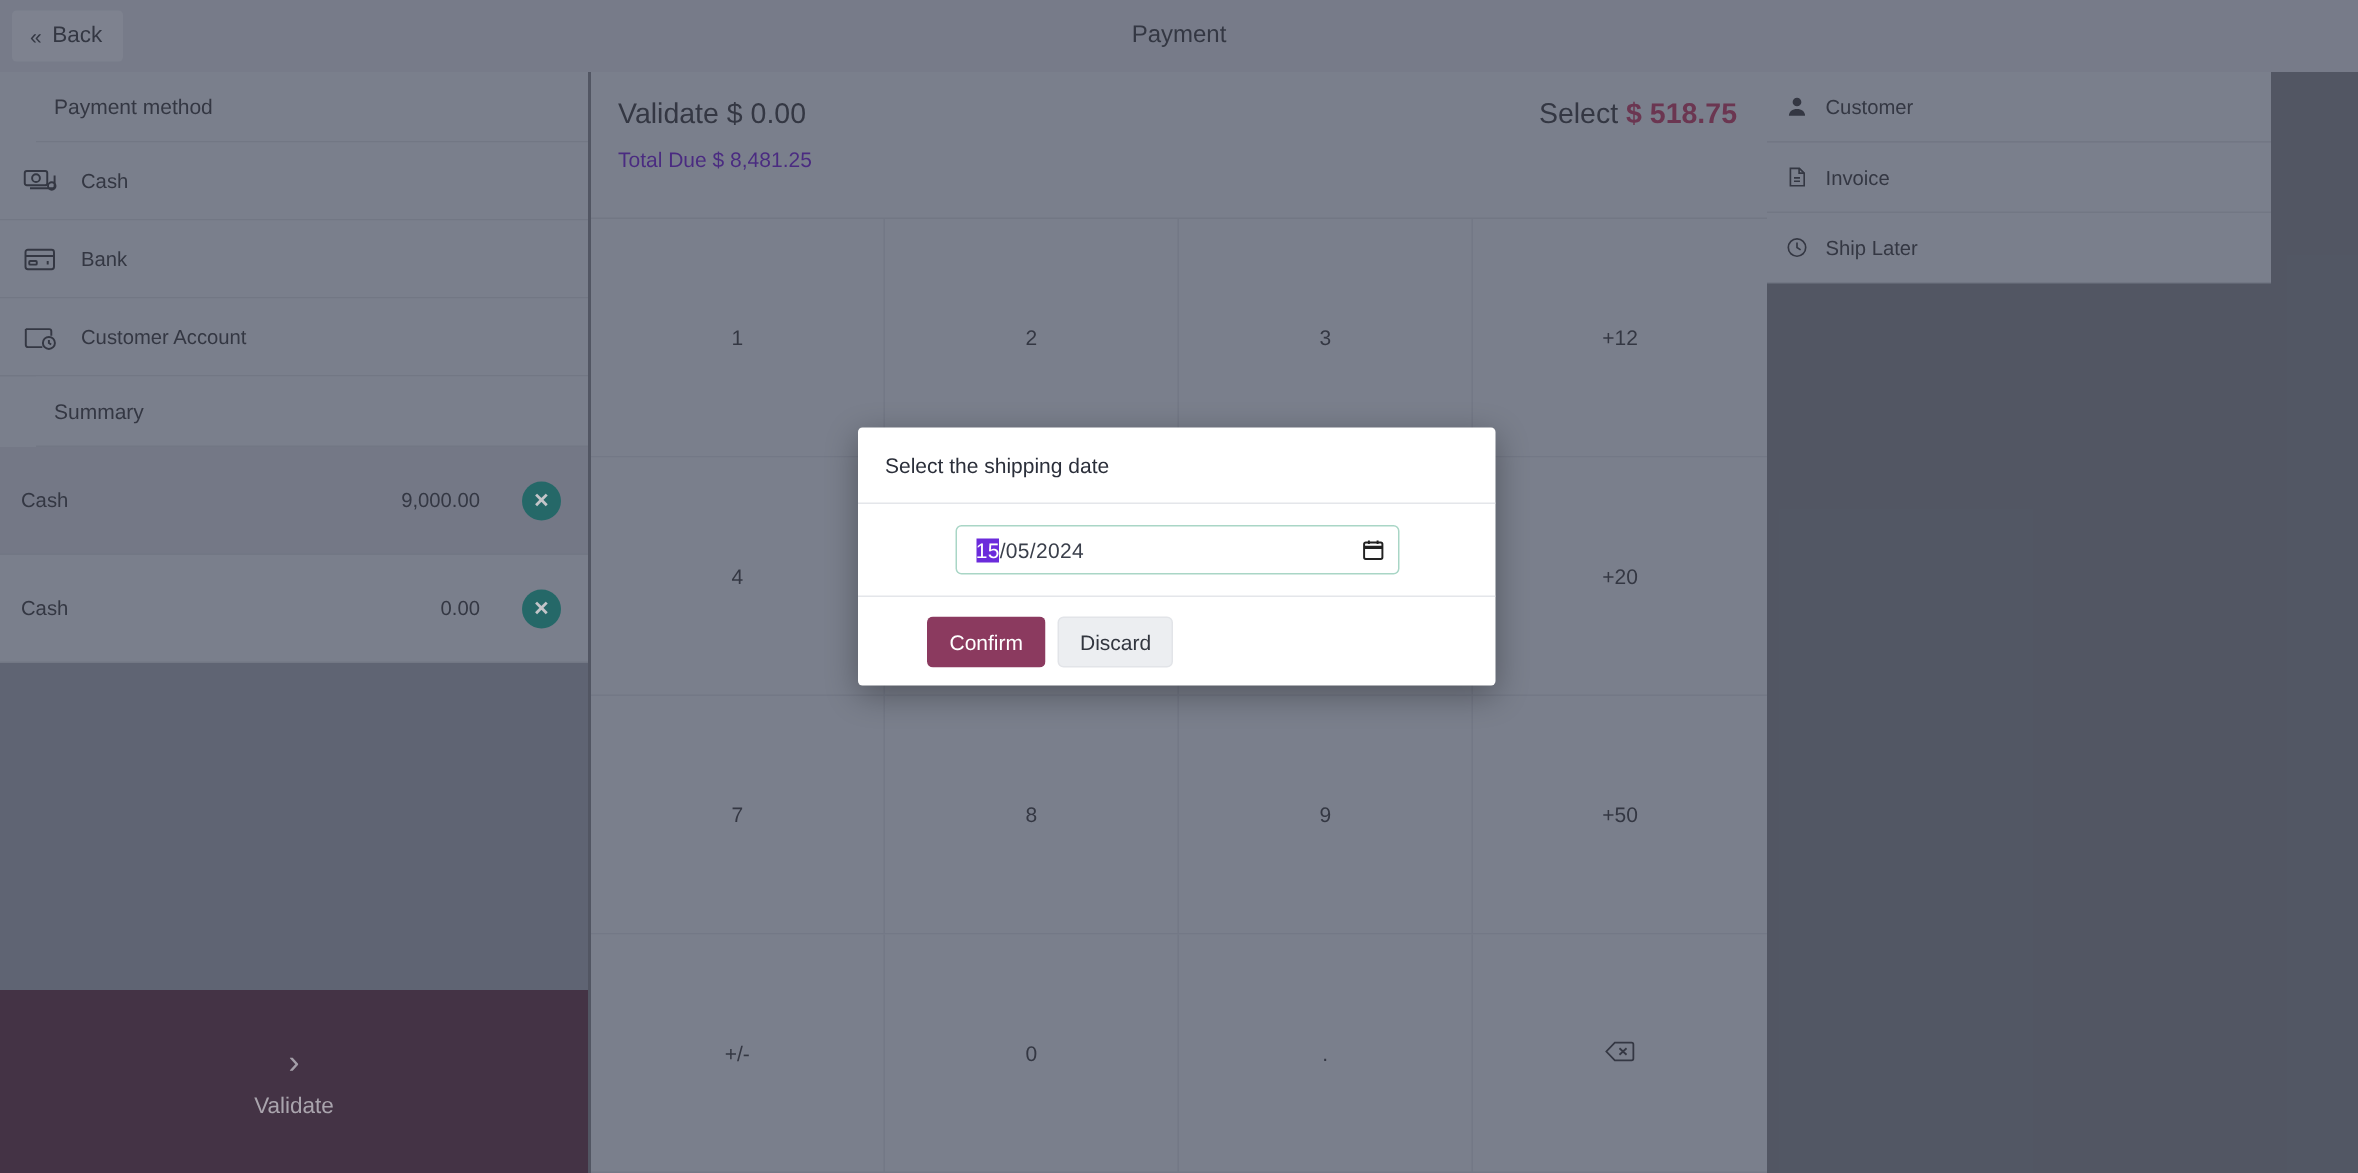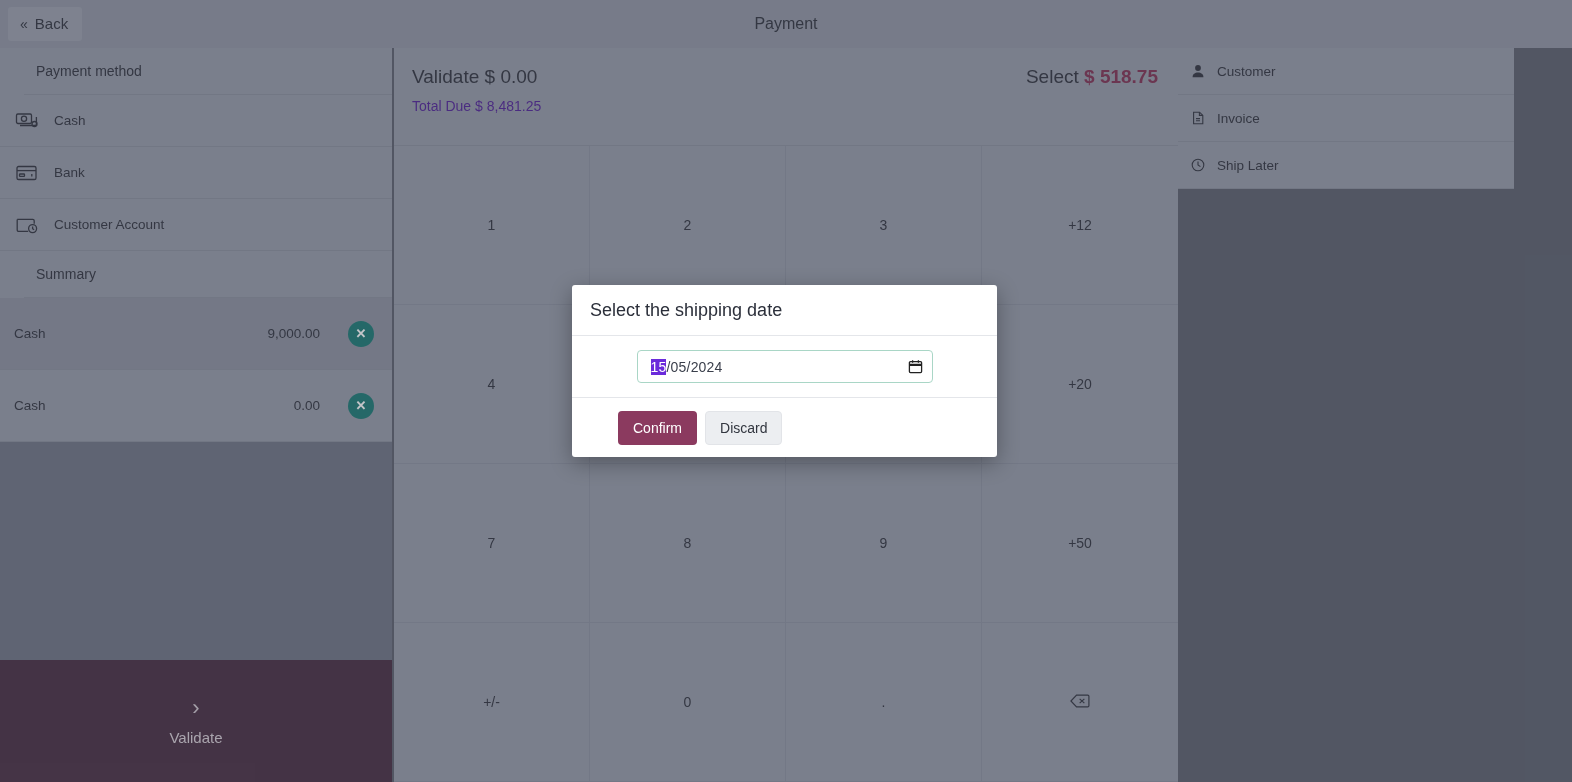--- a/index.html
+++ b/index.html
@@ -158,21 +158,21 @@
     position: absolute; left: 572px; top: 285px;
     width: 425px;
     background: #ffffff;
     border-radius: 3px;
     box-shadow: 0 6px 22px rgba(0,0,0,0.32);
     overflow: hidden;
   }
   .modal-header {
     height: 51px; display: flex; align-items: center;
     padding: 0 18px;
-    font-size: 18px; color: #2b2f3a;
+    font-size: 14px; color: #2b2f3a;
     border-bottom: 1px solid #e4e6ea;
   }
   .modal-body {
     height: 62px;
     display: flex; align-items: center; justify-content: center;
     border-bottom: 1px solid #e4e6ea;
   }
   .date-input {
     width: 296px; height: 33px;
     border: 1px solid #a9d6c6;

